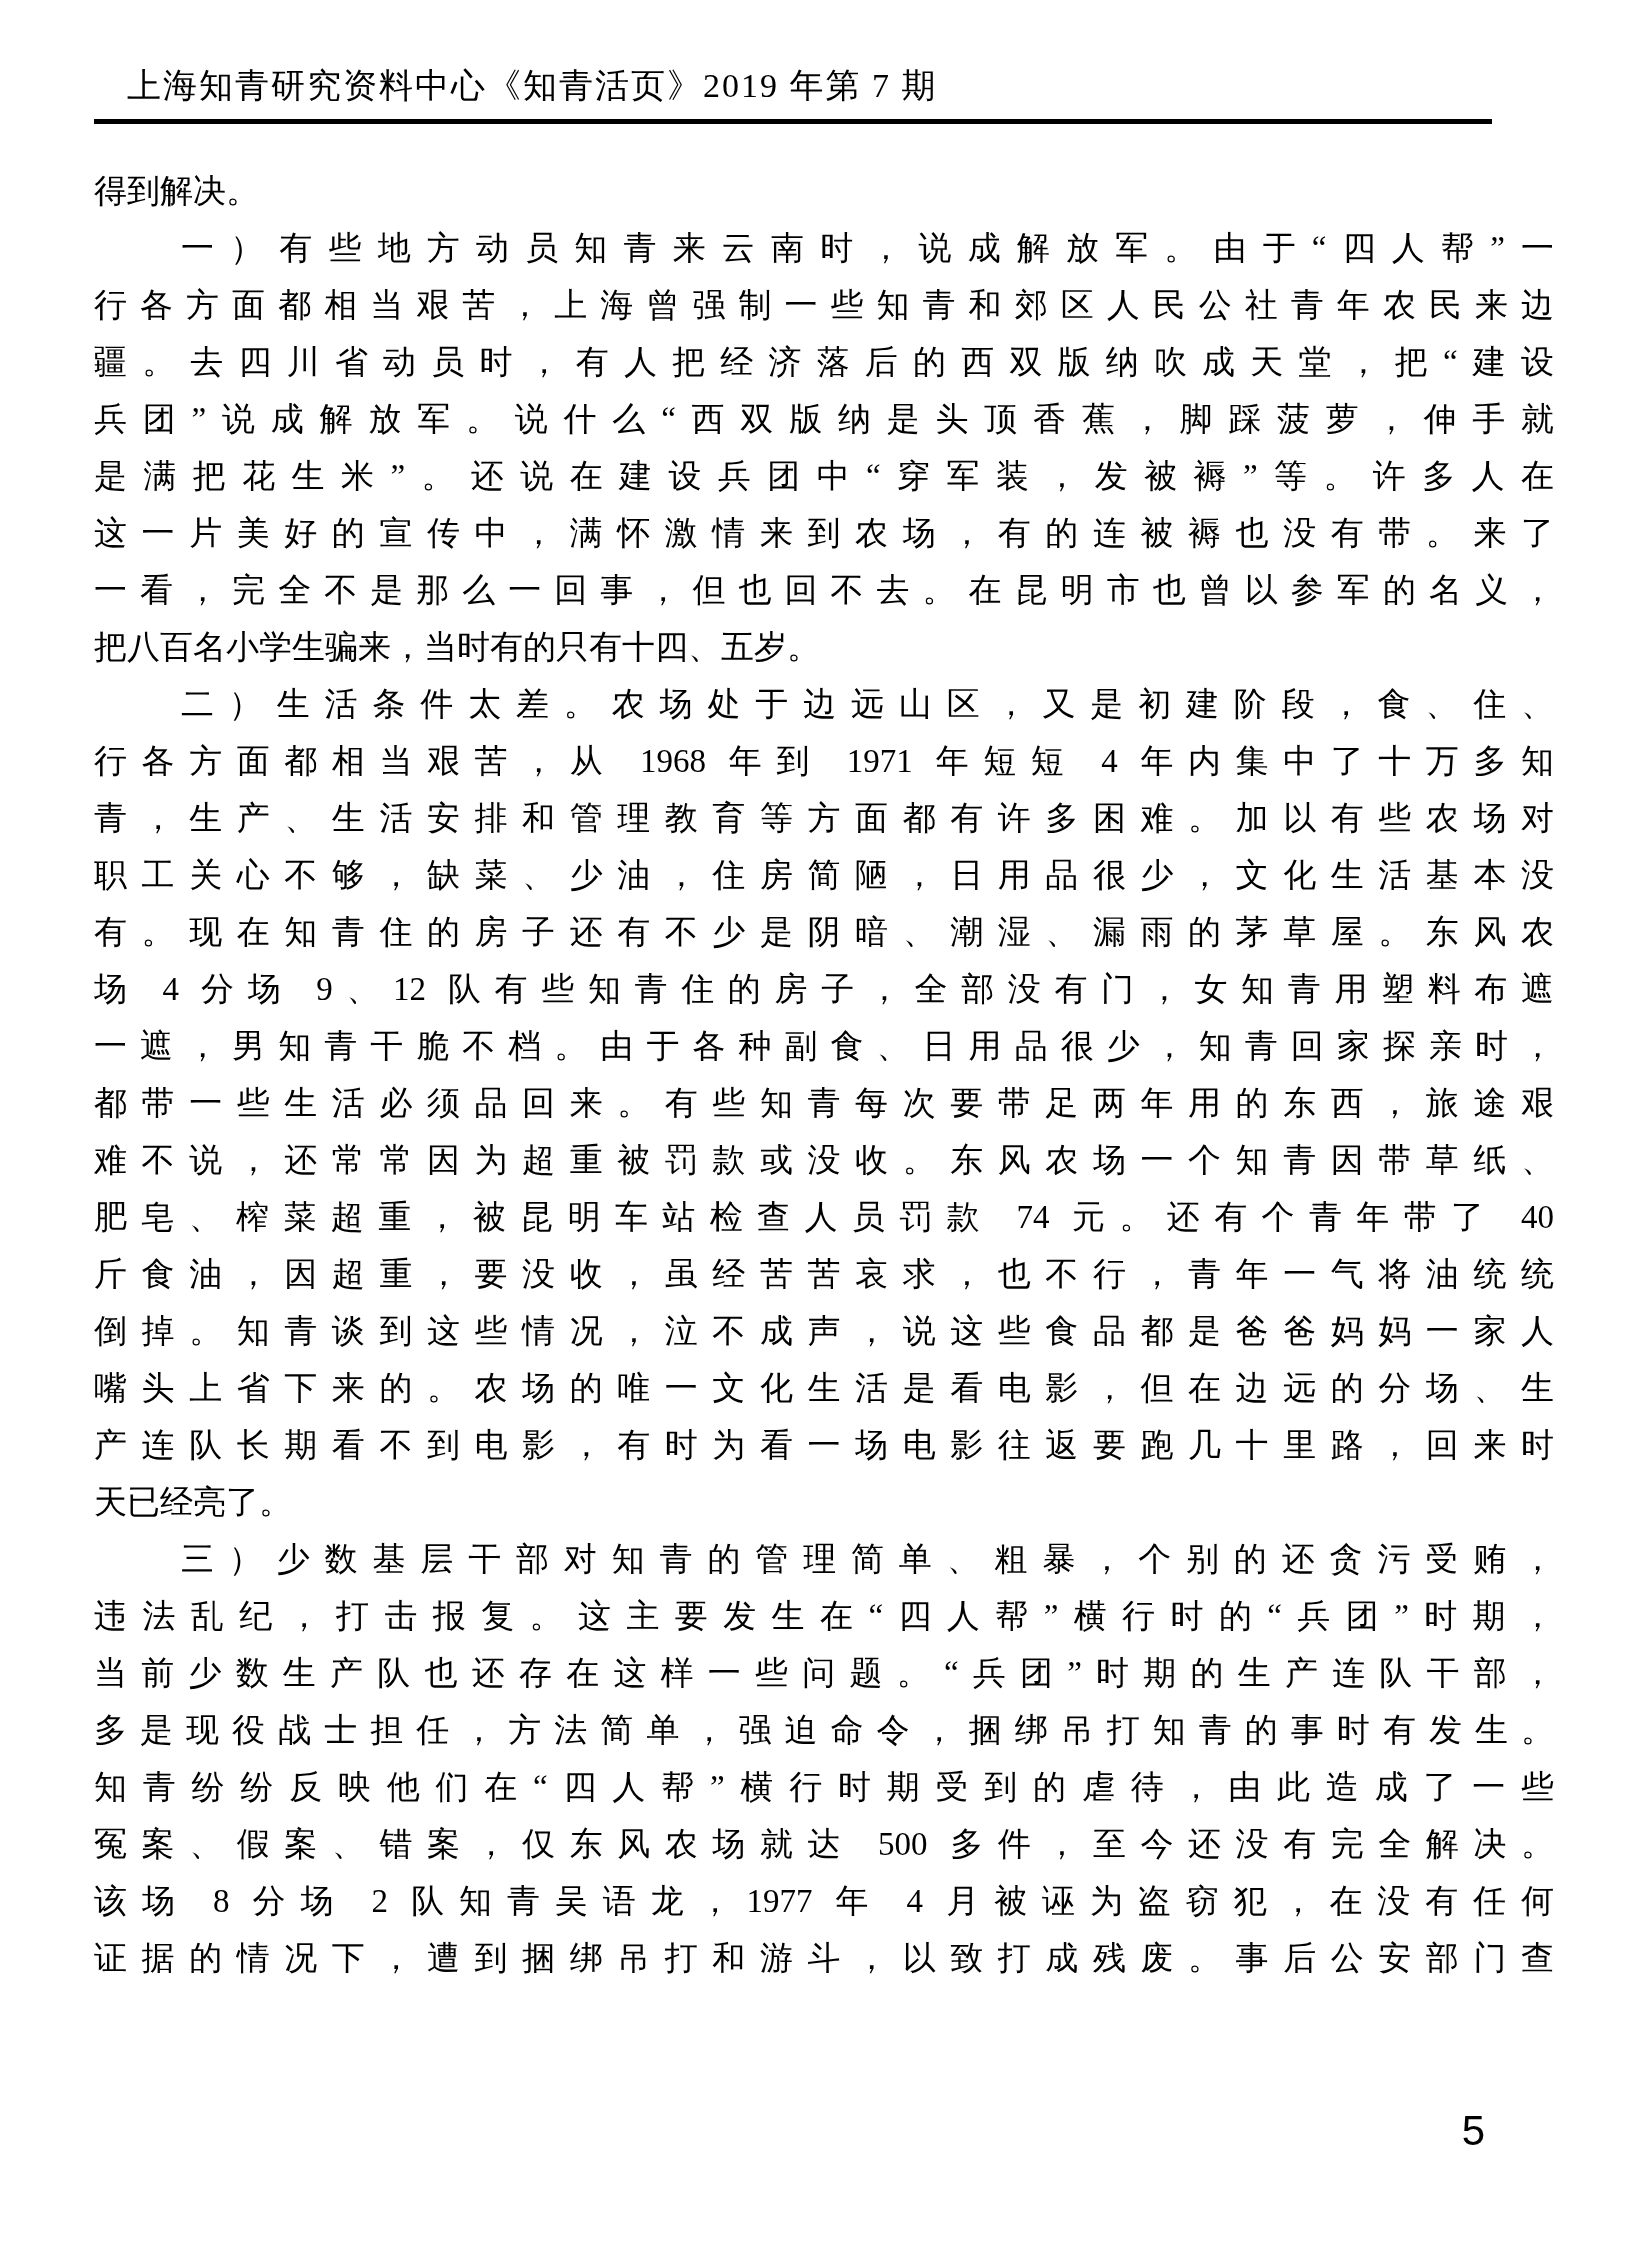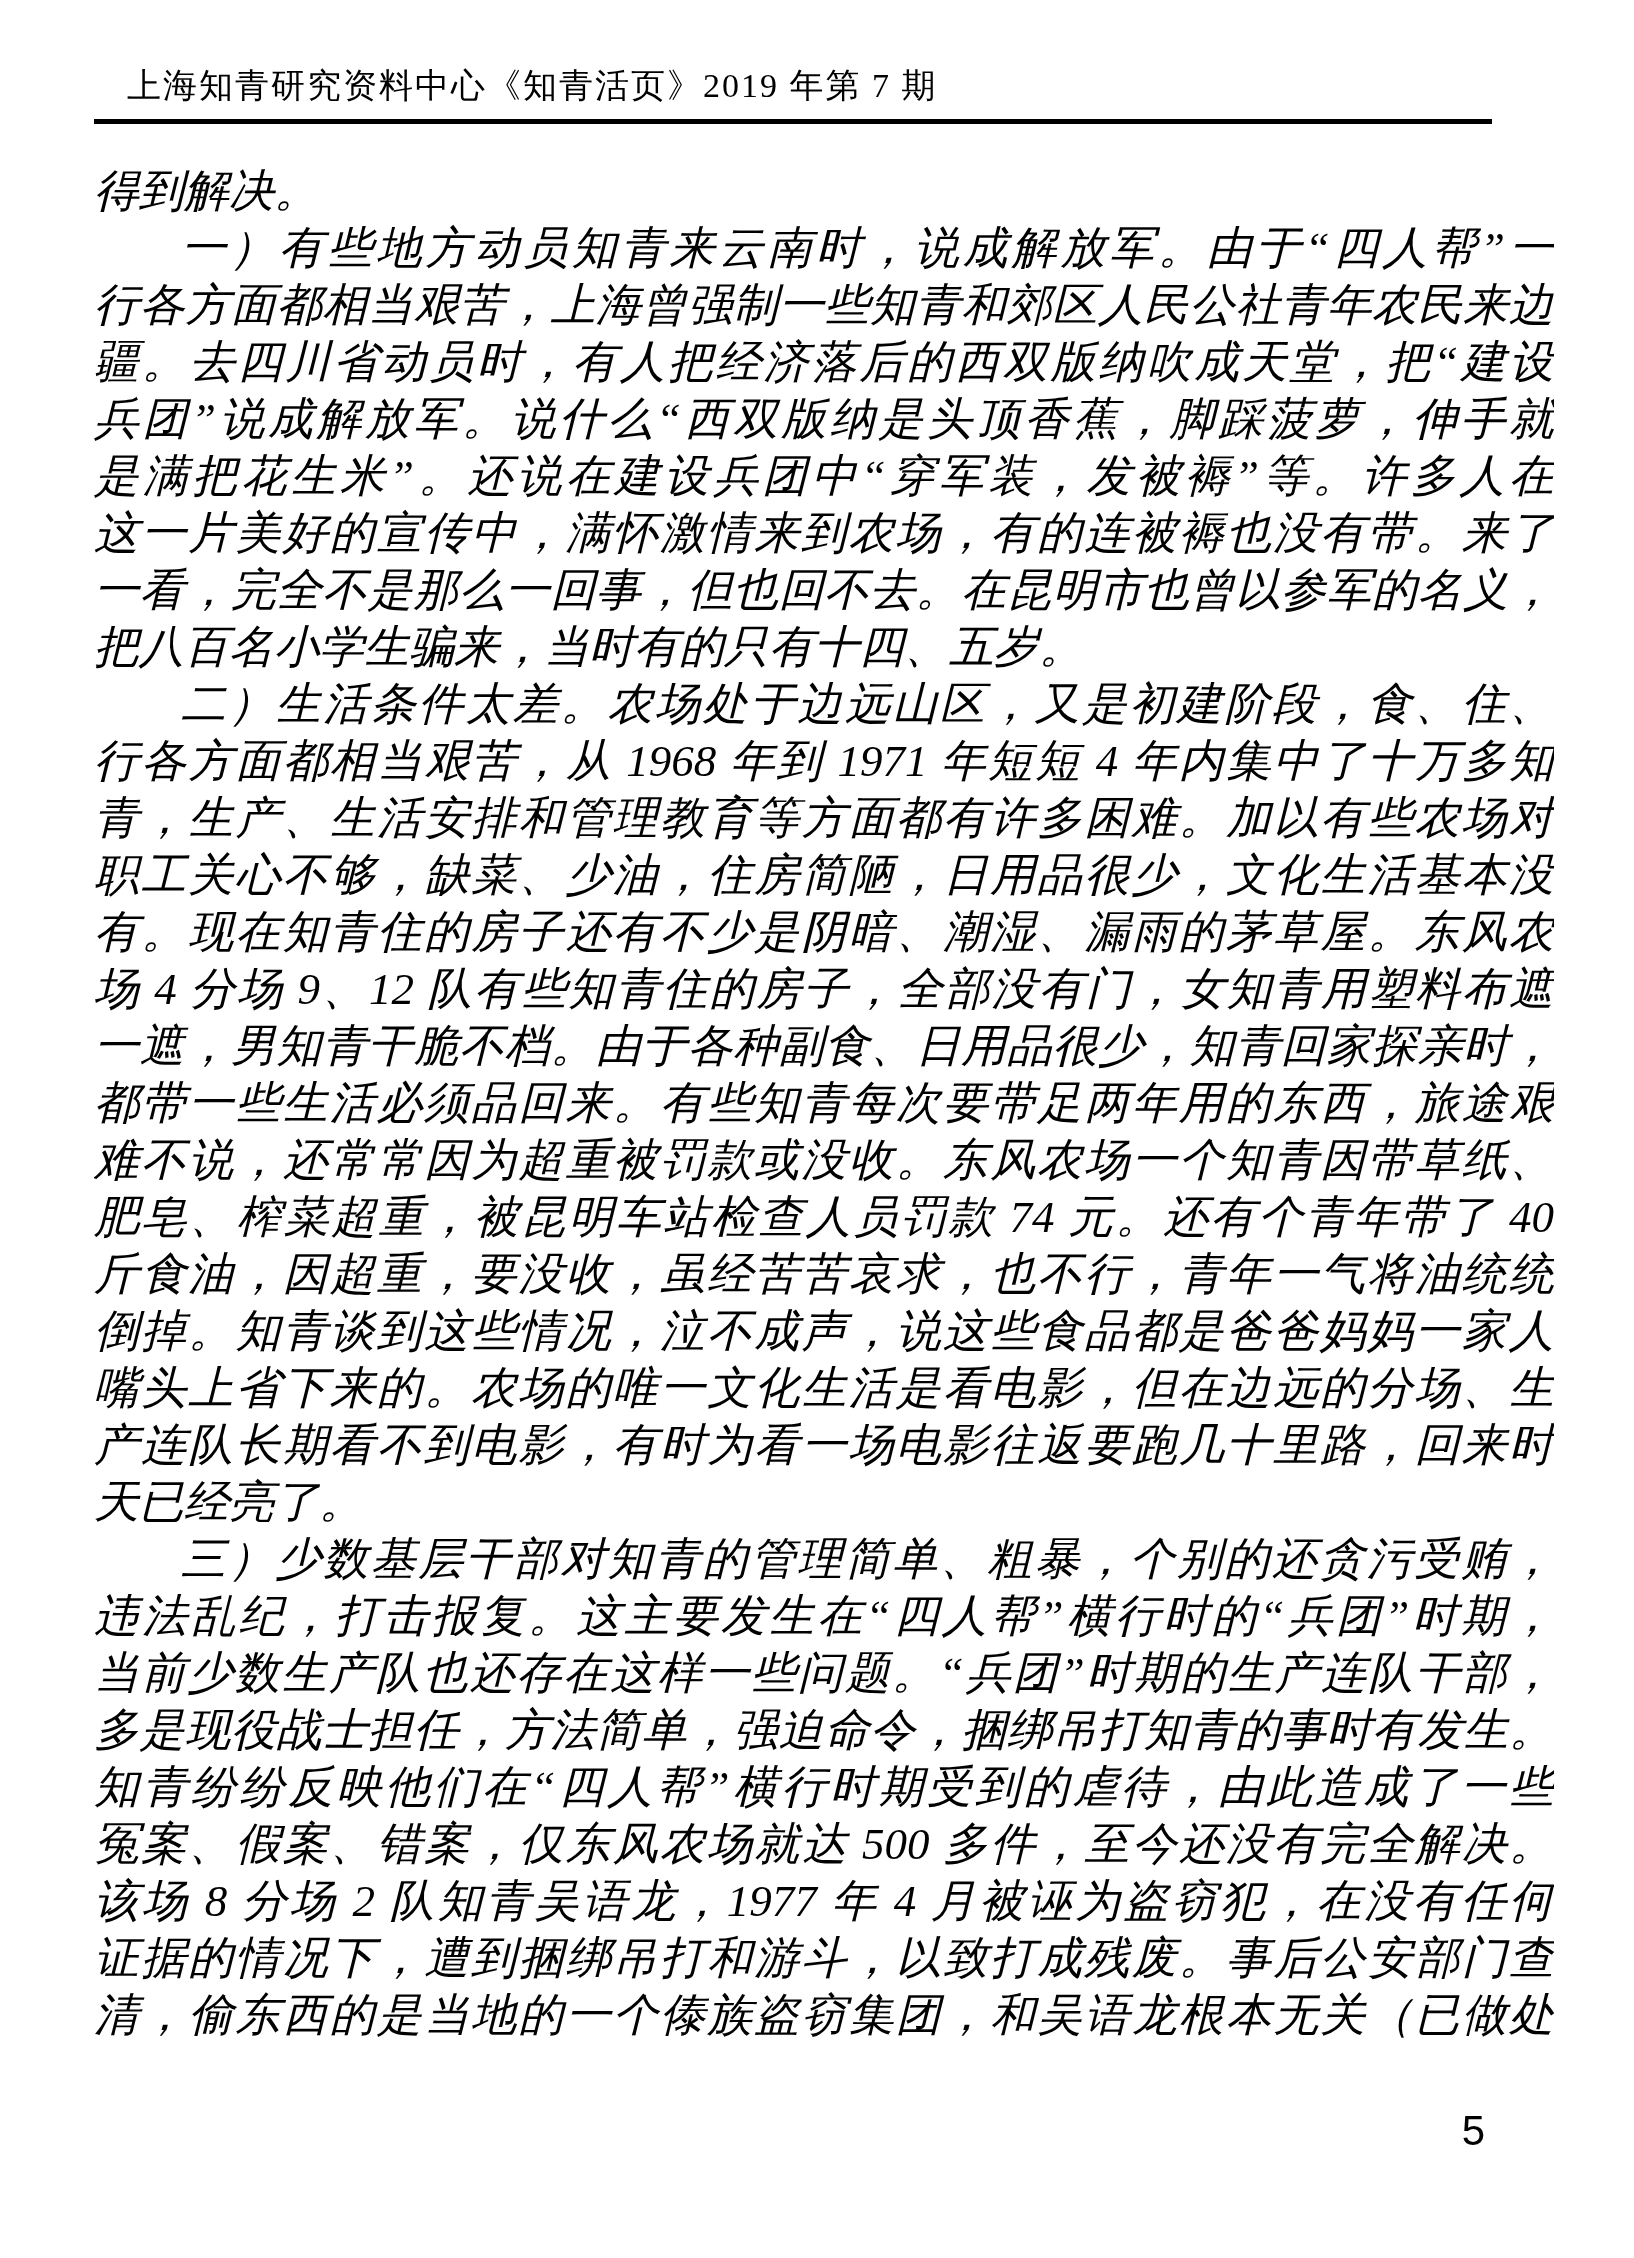--- a/index.html
+++ b/index.html
@@ -25,23 +25,22 @@
     white-space: nowrap;
   }
   .header-rule {
     margin: 10px 0 0 94px;
     width: 1398px;
     height: 5px;
     background: #000000;
   }
   .content {
     margin: 39px 81px 0 94px;
-    font-size: 45px;
+    font-size: 33px;
     line-height: 57px;
-    font-style: italic;
   }
   .line {
     text-align: justify;
     text-align-last: justify;
     height: 57px;
     overflow: hidden;
   }
   .line.no-fill {
     text-align-last: left;
   }
@@ -95,19 +94,18 @@
       <div class="line">产连队长期看不到电影，有时为看一场电影往返要跑几十里路，回来时</div>
       <div class="line no-fill">天已经亮了。</div>
       <div class="line indent">三）少数基层干部对知青的管理简单、粗暴，个别的还贪污受贿，</div>
       <div class="line">违法乱纪，打击报复。这主要发生在“四人帮”横行时的“兵团”时期，</div>
       <div class="line">当前少数生产队也还存在这样一些问题。“兵团”时期的生产连队干部，</div>
       <div class="line">多是现役战士担任，方法简单，强迫命令，捆绑吊打知青的事时有发生。</div>
       <div class="line">知青纷纷反映他们在“四人帮”横行时期受到的虐待，由此造成了一些</div>
       <div class="line">冤案、假案、错案，仅东风农场就达 500 多件，至今还没有完全解决。</div>
       <div class="line">该场 8 分场 2 队知青吴语龙，1977 年 4 月被诬为盗窃犯，在没有任何</div>
       <div class="line">证据的情况下，遭到捆绑吊打和游斗，以致打成残废。事后公安部门查</div>
-      <div class="line">清，偷东西的是当地的一个傣族盗窃集团，和吴语龙根本无关（已做处</div>
     </div>
 
   <div class="page-number">5</div>
 
 </div>
 
 
 </body></html>

